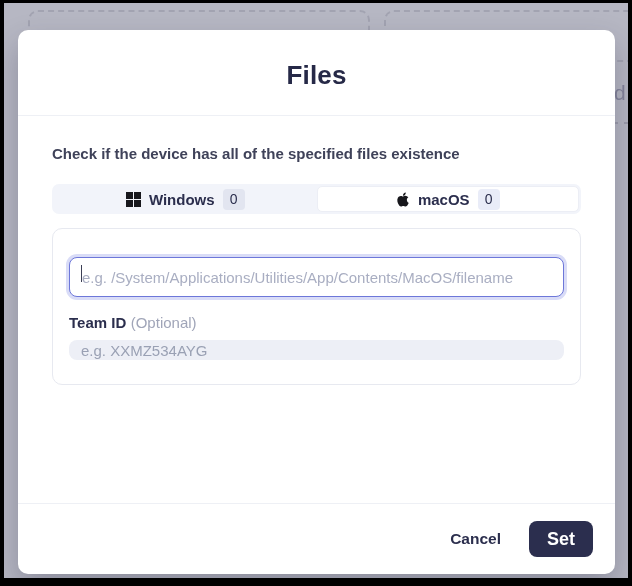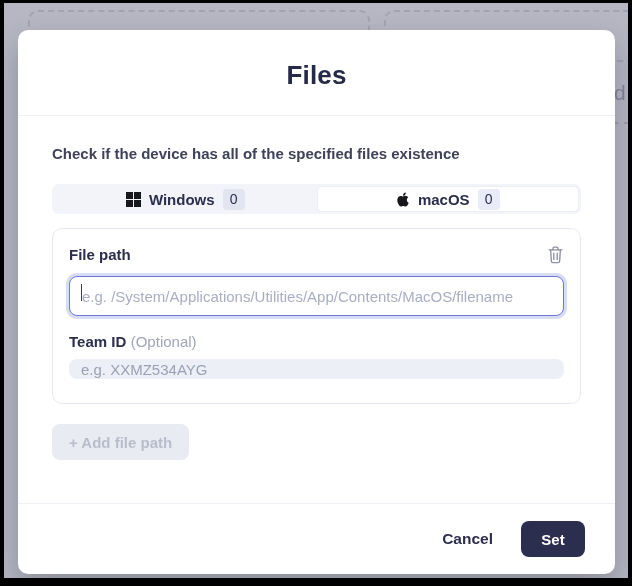--- a/index.html
+++ b/index.html
@@ -84,29 +84,29 @@
   }
   .teamid-input::placeholder { color: #9aa1b4; opacity: 1; }
   .add-btn {
     margin-top: 20px; height: 36px; padding: 0 17px; background: #e9ebf3;
     color: #b9bdcb; border: none; border-radius: 8px; font-size: 15px; font-weight: 600;
     font-family: "Liberation Sans", sans-serif; cursor: default;
   }
   .modal-footer {
     margin-top: auto; flex: 0 0 71px; border-top: 1px solid #eef0f5;
     display: flex; align-items: center; justify-content: flex-end;
-    gap: 28px; padding: 0 30px;
+    gap: 28px; padding: 0 22px;
   }
   .cancel-btn {
     background: none; border: none; font-size: 15.5px; font-weight: 600;
     color: #2b2e4d; cursor: pointer; font-family: "Liberation Sans", sans-serif;
   }
   .set-btn {
     width: 64px; height: 36px; background: #2b2e4e; color: #fff; border: none;
-    border-radius: 8px; font-size: 15px; font-weight: 600; cursor: pointer;
+    border-radius: 8px; font-size: 18px; font-weight: 600; cursor: pointer;
     font-family: "Liberation Sans", sans-serif;
   }
 </style>
 </head>
 <body>
 
 <div class="backdrop">
   <div class="ghost-box one"></div>
   <div class="ghost-box two"></div>
   <span class="ghost-text">d</span>
@@ -136,45 +136,33 @@
             <svg width="14" height="17" viewBox="0 0 24 28" fill="#17171c">
                 <path d="M12.15 8.9c-.95 0-2.42-1.08-3.96-1.04-2.04.03-3.91 1.18-4.96 3.01-2.12 3.68-.55 9.1 1.52 12.09 1.01 1.45 2.21 3.09 3.79 3.03 1.52-.07 2.09-.99 3.94-.99 1.83 0 2.35.99 3.96.95 1.64-.03 2.68-1.48 3.68-2.95 1.16-1.69 1.64-3.32 1.66-3.41-.04-.01-3.18-1.22-3.22-4.86-.03-3.04 2.48-4.49 2.6-4.56-1.43-2.09-3.62-2.32-4.39-2.38-2-.16-3.68 1.09-4.61 1.09zM15.53 5.83c.84-1.01 1.4-2.43 1.25-3.83-1.21.05-2.66.81-3.53 1.82-.78.9-1.45 2.34-1.27 3.71 1.34.1 2.71-.69 3.56-1.7z"></path>
               </svg>
           </span>
           <span>macOS</span>
           <span class="tab-badge mac">0</span>
         </div>
       </div>
 
       <div class="card">
-        <div class="card-row">
-          <span class="field-label">File path</span>
-          <button class="trash-btn">
-            <svg width="17" height="19" viewBox="0 0 20 22" fill="none" stroke="#8d90a5" stroke-width="1.6" stroke-linecap="round" stroke-linejoin="round">
-              <path d="M2.5 5.5h15"></path>
-              <path d="M7 5.5V4a1.6 1.6 0 0 1 1.6-1.6h2.8A1.6 1.6 0 0 1 13 4v1.5"></path>
-              <path d="M4.3 5.5l.8 13.2a1.9 1.9 0 0 0 1.9 1.8h6a1.9 1.9 0 0 0 1.9-1.8l.8-13.2"></path>
-              <path d="M8 9.5v7.5M12 9.5v7.5"></path>
-            </svg>
-          </button>
-        </div>
 
         <div class="input-wrap">
           <input class="filepath-input" type="text" value="" placeholder="e.g. /System/Applications/Utilities/App/Contents/MacOS/filename" style="">
           <div class="caret"></div>
         </div>
 
         <div class="teamid-row">
           <span class="field-label">Team ID</span>
           <span class="field-label optional">(Optional)</span>
         </div>
         <input class="teamid-input" type="text" value="" placeholder="e.g. XXMZ534AYG" style="">
       </div>
 
-      <button class="add-btn">+ Add file path</button>
     </div>
 
     <div class="modal-footer">
       <button class="cancel-btn">Cancel</button>
       <button class="set-btn">Set</button>
     </div>
   </div>
 </div>
 
 </body></html>

